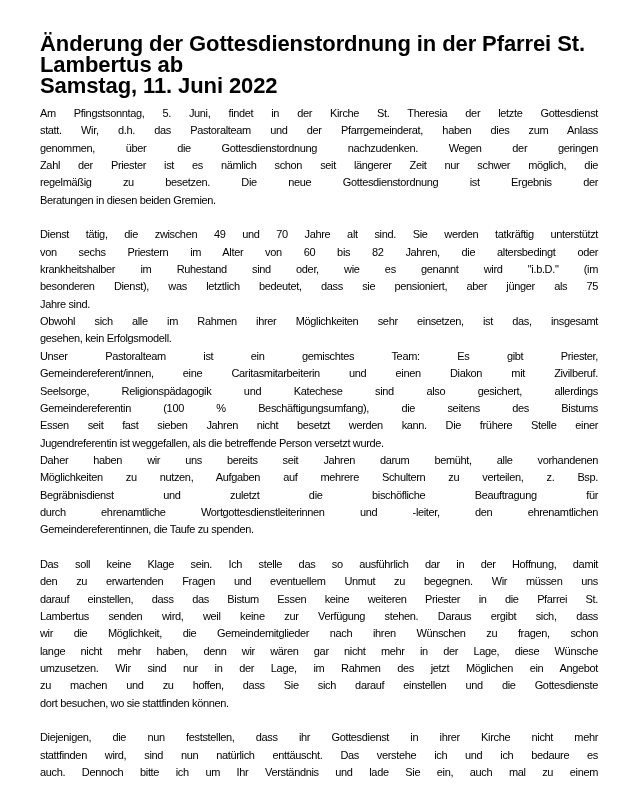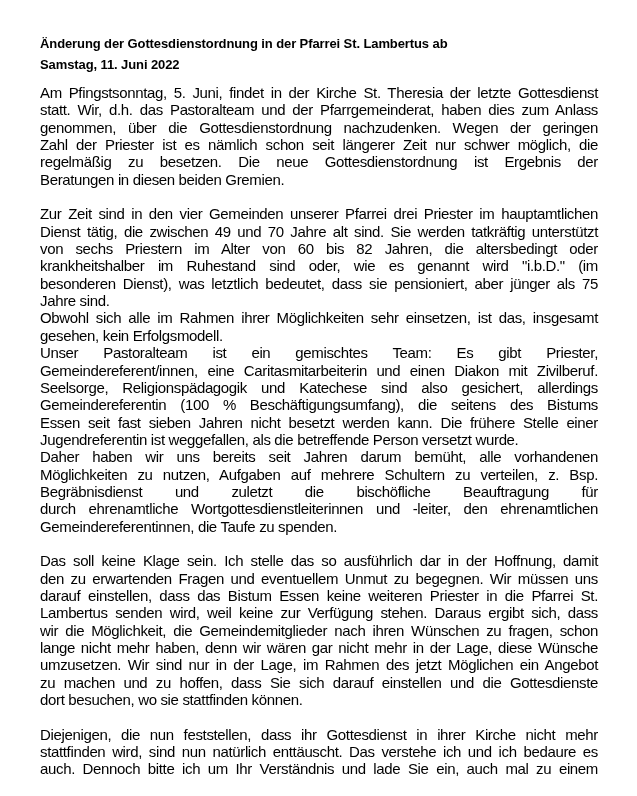--- a/index.html
+++ b/index.html
@@ -3,25 +3,25 @@
 <meta charset="utf-8">
 <style>
   html, body { margin: 0; padding: 0; background: #ffffff; }
   body { width: 637px; height: 796px; overflow: hidden; position: relative; }
   .page {
     position: absolute; left: 40px; top: 33px; width: 558px;
     color: #000000;
     font-family: "Liberation Sans", sans-serif;
   }
   .title {
-    font-weight: bold; font-size: 13px; line-height: 21px;
+    font-weight: bold; font-size: 22px; line-height: 21px;
     margin: 0 0 9px 0; letter-spacing: -0.1px;
   }
   .para {
-    font-size: 15px; line-height: 17.35px; margin: 0 0 17.35px 0;
+    font-size: 11px; line-height: 17.35px; margin: 0 0 17.35px 0;
     text-align: justify; letter-spacing: -0.35px; word-spacing: 0px;
   }
   .line { display: block; }
   .just { text-align: justify; text-align-last: justify; }
   .last { text-align: center; text-align-last: left; }
   .tight { margin-bottom: 0; }
 </style>
 </head>
 <body>
 
@@ -34,21 +34,20 @@
   <p class="para">
     <span class="line just">Am Pfingstsonntag, 5. Juni, findet in der Kirche St. Theresia der letzte Gottesdienst</span>
     <span class="line just">statt. Wir, d.h. das Pastoralteam und der Pfarrgemeinderat, haben dies zum Anlass</span>
     <span class="line just">genommen, über die Gottesdienstordnung nachzudenken. Wegen der geringen</span>
     <span class="line just">Zahl der Priester ist es nämlich schon seit längerer Zeit nur schwer möglich, die</span>
     <span class="line just">regelmäßig zu besetzen. Die neue Gottesdienstordnung ist Ergebnis der</span>
     <span class="line last">Beratungen in diesen beiden Gremien.</span>
   </p>
 
   <p class="para tight">
-    <span class="line just">Zur Zeit sind in den vier Gemeinden unserer Pfarrei drei Priester im hauptamtlichen</span>
     <span class="line just">Dienst tätig, die zwischen 49 und 70 Jahre alt sind. Sie werden tatkräftig unterstützt</span>
     <span class="line just">von sechs Priestern im Alter von 60 bis 82 Jahren, die altersbedingt oder</span>
     <span class="line just">krankheitshalber im Ruhestand sind oder, wie es genannt wird "i.b.D." (im</span>
     <span class="line just">besonderen Dienst), was letztlich bedeutet, dass sie pensioniert, aber jünger als 75</span>
     <span class="line last">Jahre sind.</span>
   </p>
 
   <p class="para tight">
     <span class="line just">Obwohl sich alle im Rahmen ihrer Möglichkeiten sehr einsetzen, ist das, insgesamt</span>
     <span class="line last">gesehen, kein Erfolgsmodell.</span>

